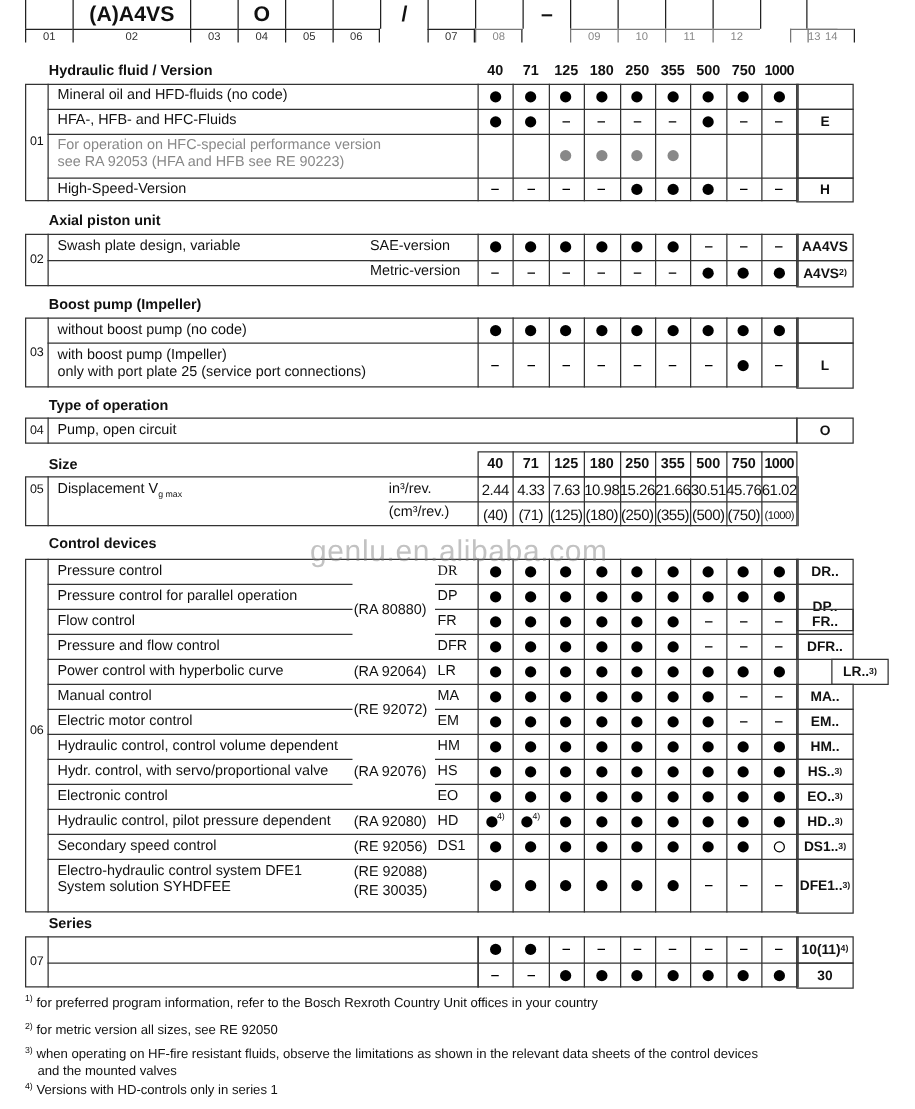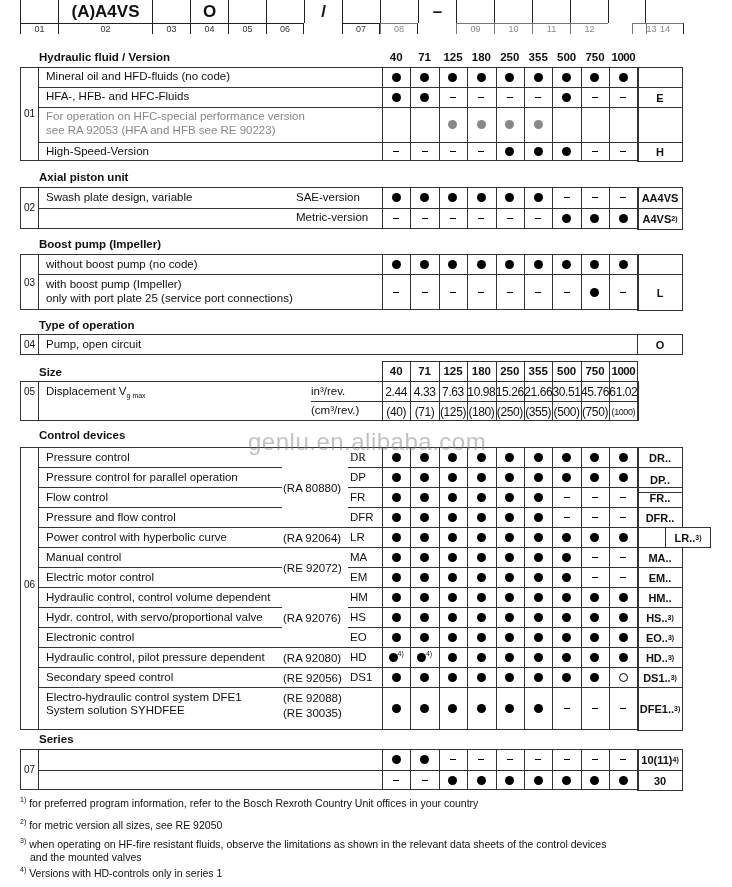--- a/index.html
+++ b/index.html
@@ -741,21 +741,21 @@
     <div class="cell" style="left:580.8px;top:467px;height:20px;">
       <span style="display:inline-flex;align-items:center;">
         <span class="dot"></span>
       </span>
     </div>
     <div class="cell" style="left:609.2px;top:467px;height:20px;">
       <span style="display:inline-flex;align-items:center;">
         <span class="dot"></span>
       </span>
     </div>
-    <div class="codebox" style="top:467px;height:26px;">
+    <div class="codebox" style="top:467px;height:38px;">
       <span>DP..</span>
     </div>
     <div class="cell" style="left:382px;top:487px;height:20px;">
       <span style="display:inline-flex;align-items:center;">
         <span class="dot"></span>
       </span>
     </div>
     <div class="cell" style="left:410.4px;top:487px;height:20px;">
       <span style="display:inline-flex;align-items:center;">
         <span class="dot"></span>

